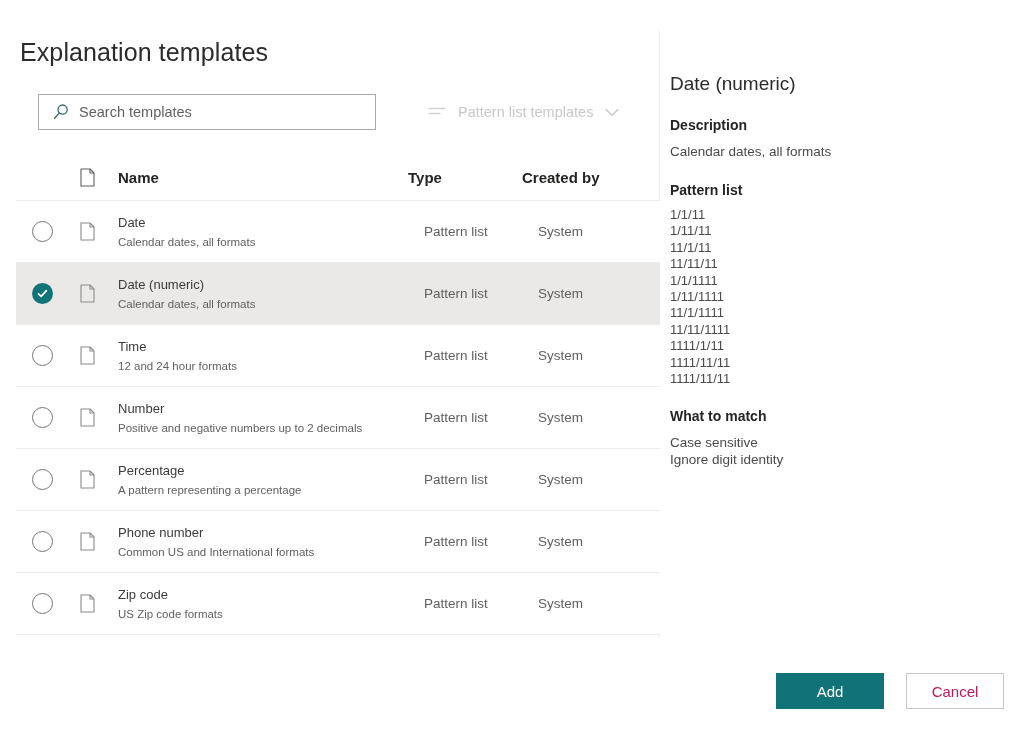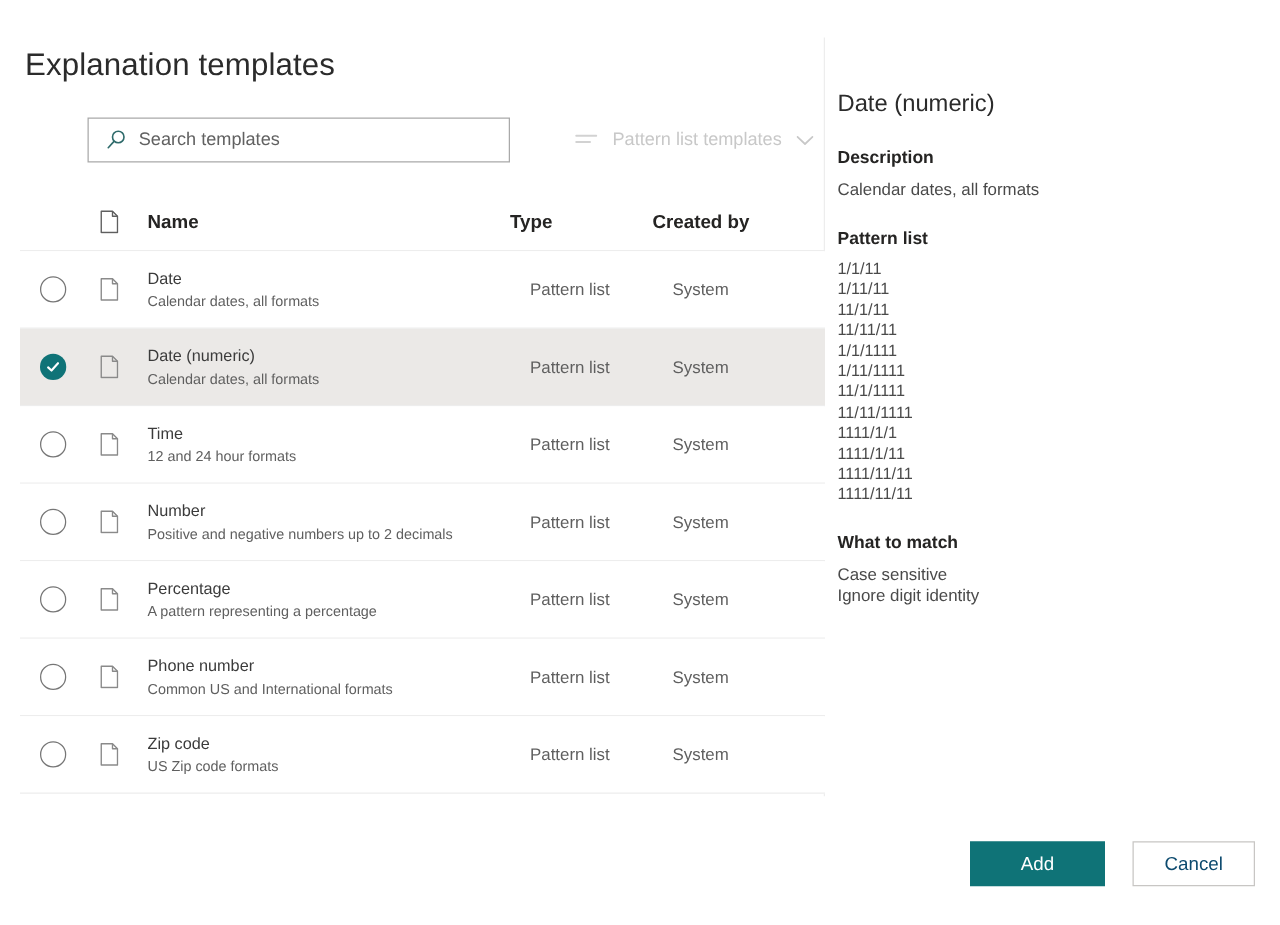--- a/index.html
+++ b/index.html
@@ -28,21 +28,20 @@
     letter-spacing: 0.1px;
   }
 
   
   .toolbar {
     position: absolute;
     left: 38px;
     top: 94px;
     width: 622px;
     height: 38px;
-    margin-left: 32px;
   }
   .search-box {
     position: absolute;
     left: 0;
     top: 0;
     width: 338px;
     height: 36px;
     border: 1px solid #a9a9a9;
     background: #ffffff;
     display: flex;
@@ -250,21 +249,21 @@
   .btn-primary {
     left: 776px;
     width: 108px;
     background: #0f7377;
     color: #ffffff;
   }
   .btn-secondary {
     left: 906px;
     width: 98px;
     background: #ffffff;
-    color: #0c4a6e;
+    color: #be185d;
     border: 1px solid #c8c6c4;
   }
 </style>
 </head>
 <body>
 
 <div class="page-title">Explanation templates</div>
 
 <div class="toolbar">
 
@@ -441,21 +440,20 @@
   <div class="detail-h">Pattern list</div>
   <div class="pattern-list" id="pattern-list">
       <div>1/1/11</div>
       <div>1/11/11</div>
       <div>11/1/11</div>
       <div>11/11/11</div>
       <div>1/1/1111</div>
       <div>1/11/1111</div>
       <div>11/1/1111</div>
       <div>11/11/1111</div>
-      <div>1111/1/1</div>
       <div>1111/1/11</div>
       <div>1111/11/11</div>
       <div>1111/11/11</div>
     </div>
 
   <div class="detail-h">What to match</div>
   <div class="match-list" id="match-list">
       <div>Case sensitive</div>
       <div>Ignore digit identity</div>
     </div>

